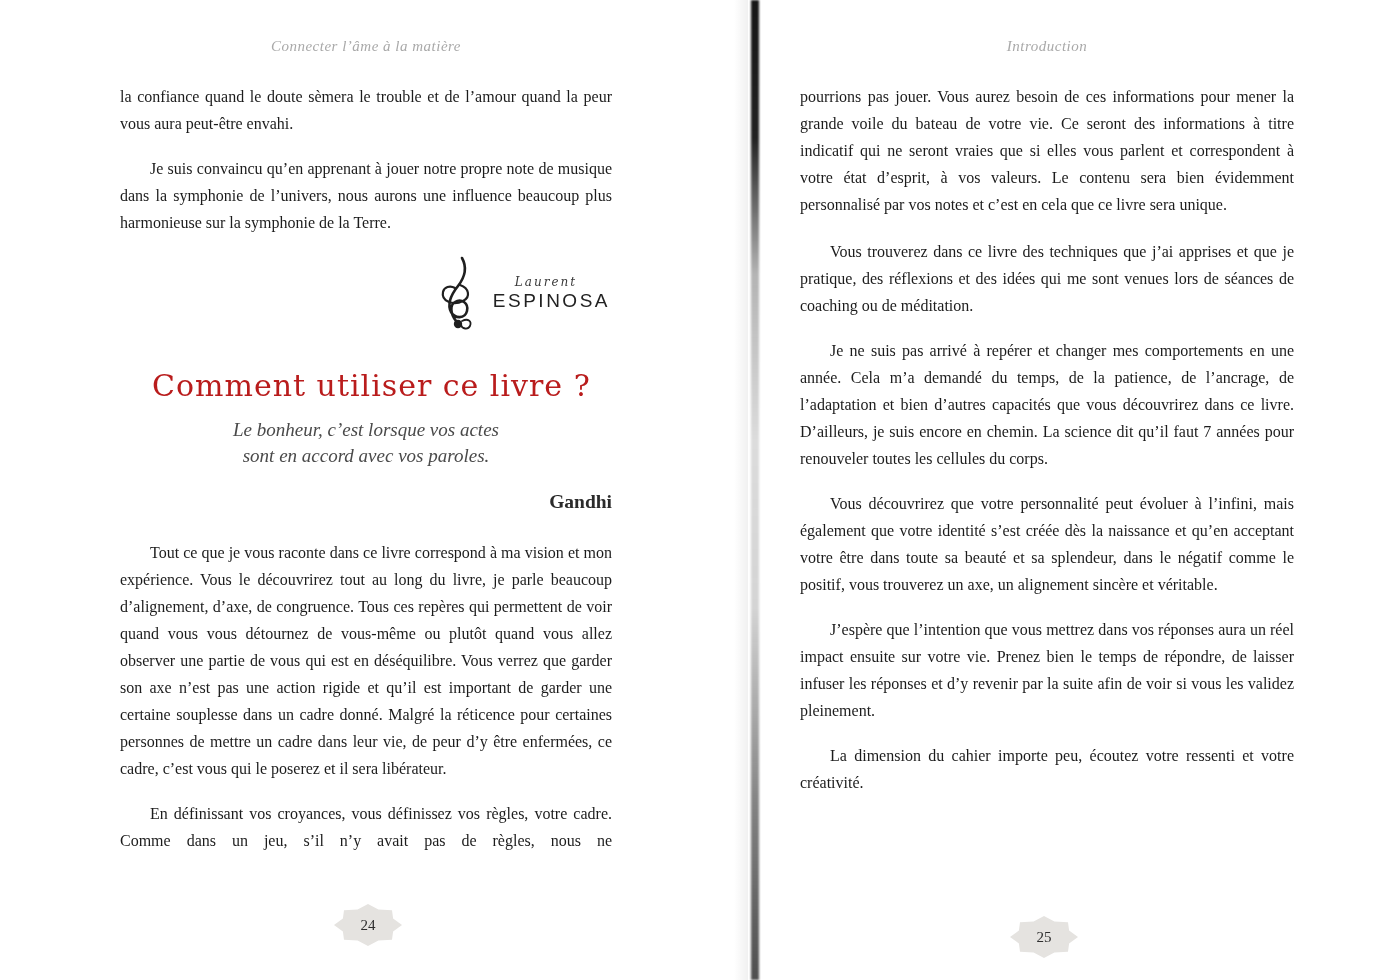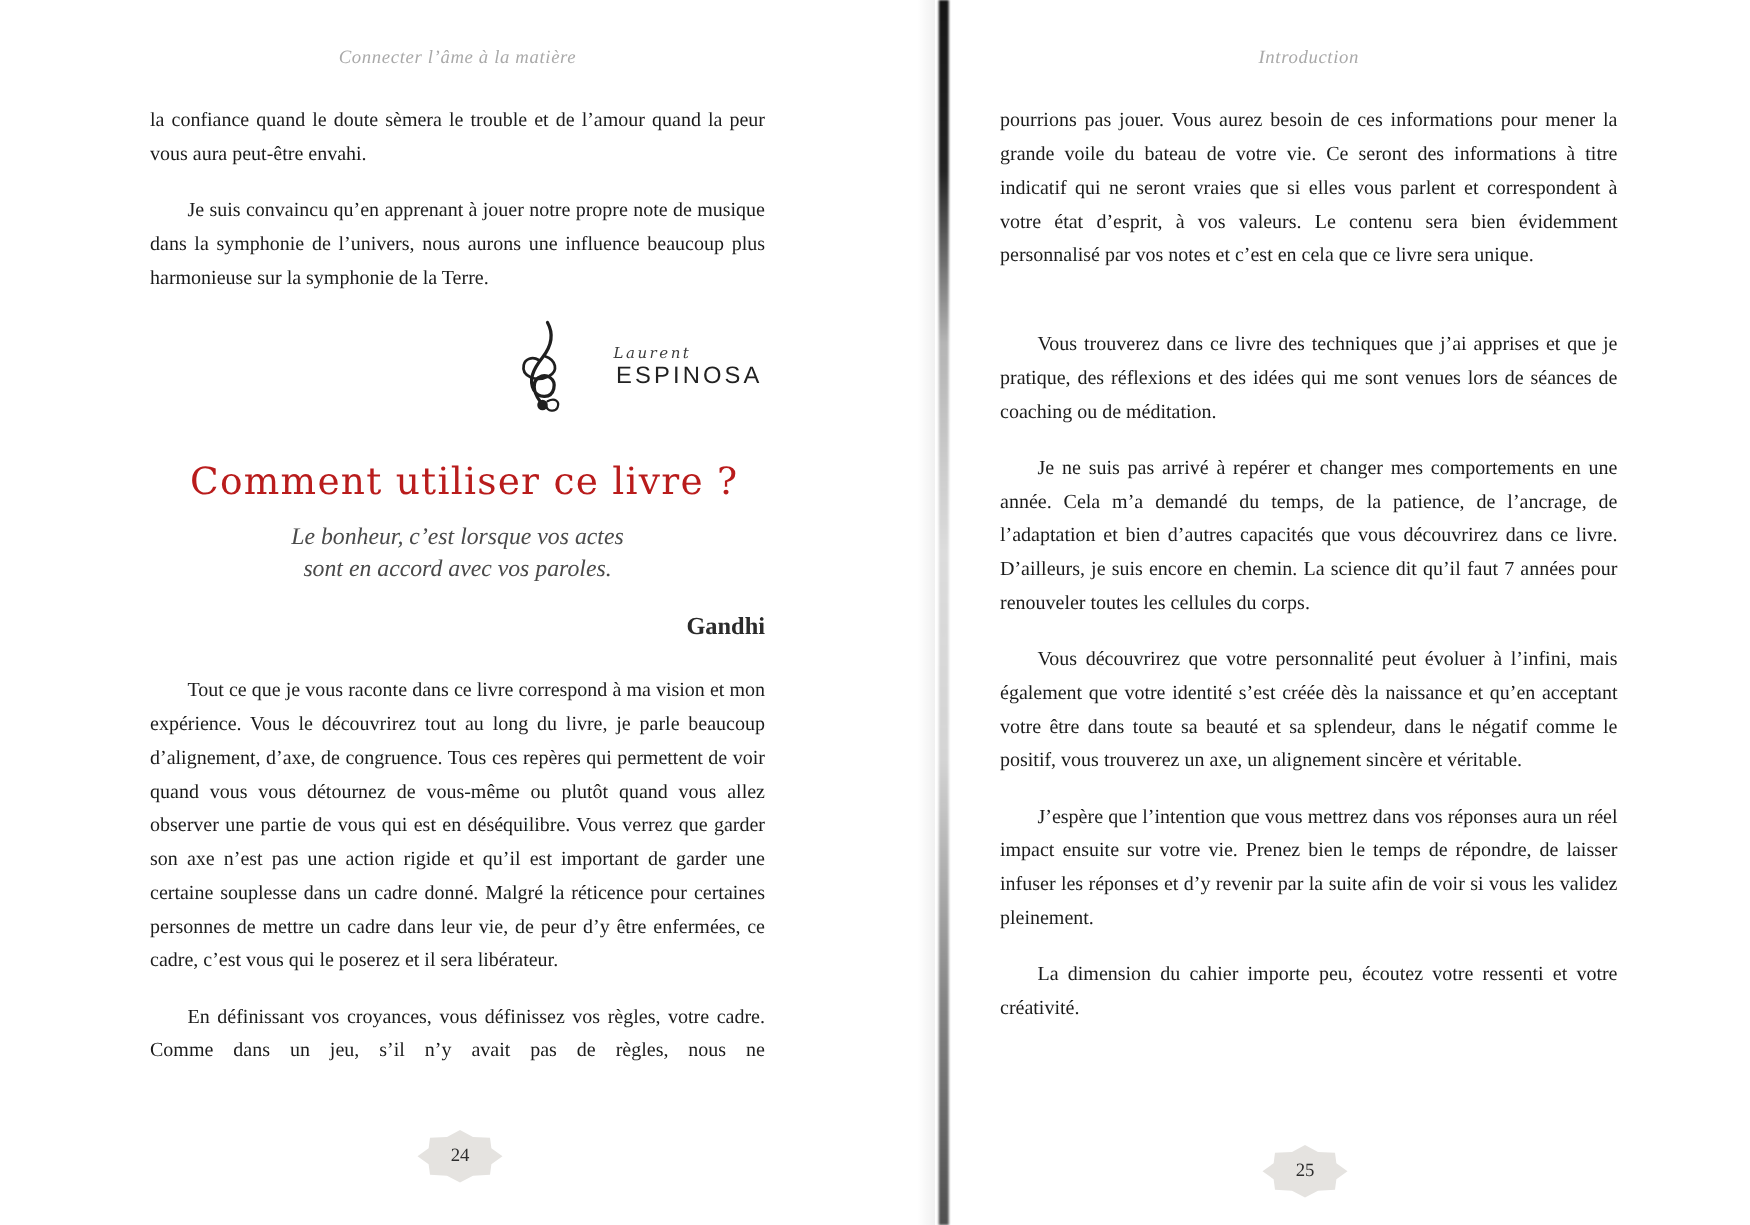--- a/index.html
+++ b/index.html
@@ -47,21 +47,21 @@
   .body-col{margin-top:28px;}
   p.bodytext{
     margin:0 0 18px 0;
     font-size:16px;
     line-height:27px;
     text-align:justify;
     color:#1c1c1c;
   }
   p.bodytext.indent{text-indent:30px;}
   p.bodytext.justify-all{text-align-last:justify;}
-  p.bodytext.gap-large{margin-top:44px;}
+  p.bodytext.gap-large{margin-top:20px;}
   .attribution{
     margin:26px 0 0 0;
     text-align:right;
     font-weight:bold;
     font-size:19.5px;
     color:#2b2b2b;
   }
   
   .signature{
     margin-top:14px;
@@ -81,21 +81,20 @@
     letter-spacing:2px;
     color:#3a3a3a;
     margin-left:22px;
   }
   .sig-last{
     font-family:"Liberation Sans", sans-serif;
     font-size:19px;
     letter-spacing:2.5px;
     color:#222222;
     margin-top:1px;
-    margin-left:24px;
   }
   
   .section-heading{
     margin:36px 0 0 32px;
     font-family:"DejaVu Serif", serif;
     font-weight:normal;
     font-size:30px;
     letter-spacing:1px;
     color:#b91c1c;
   }

